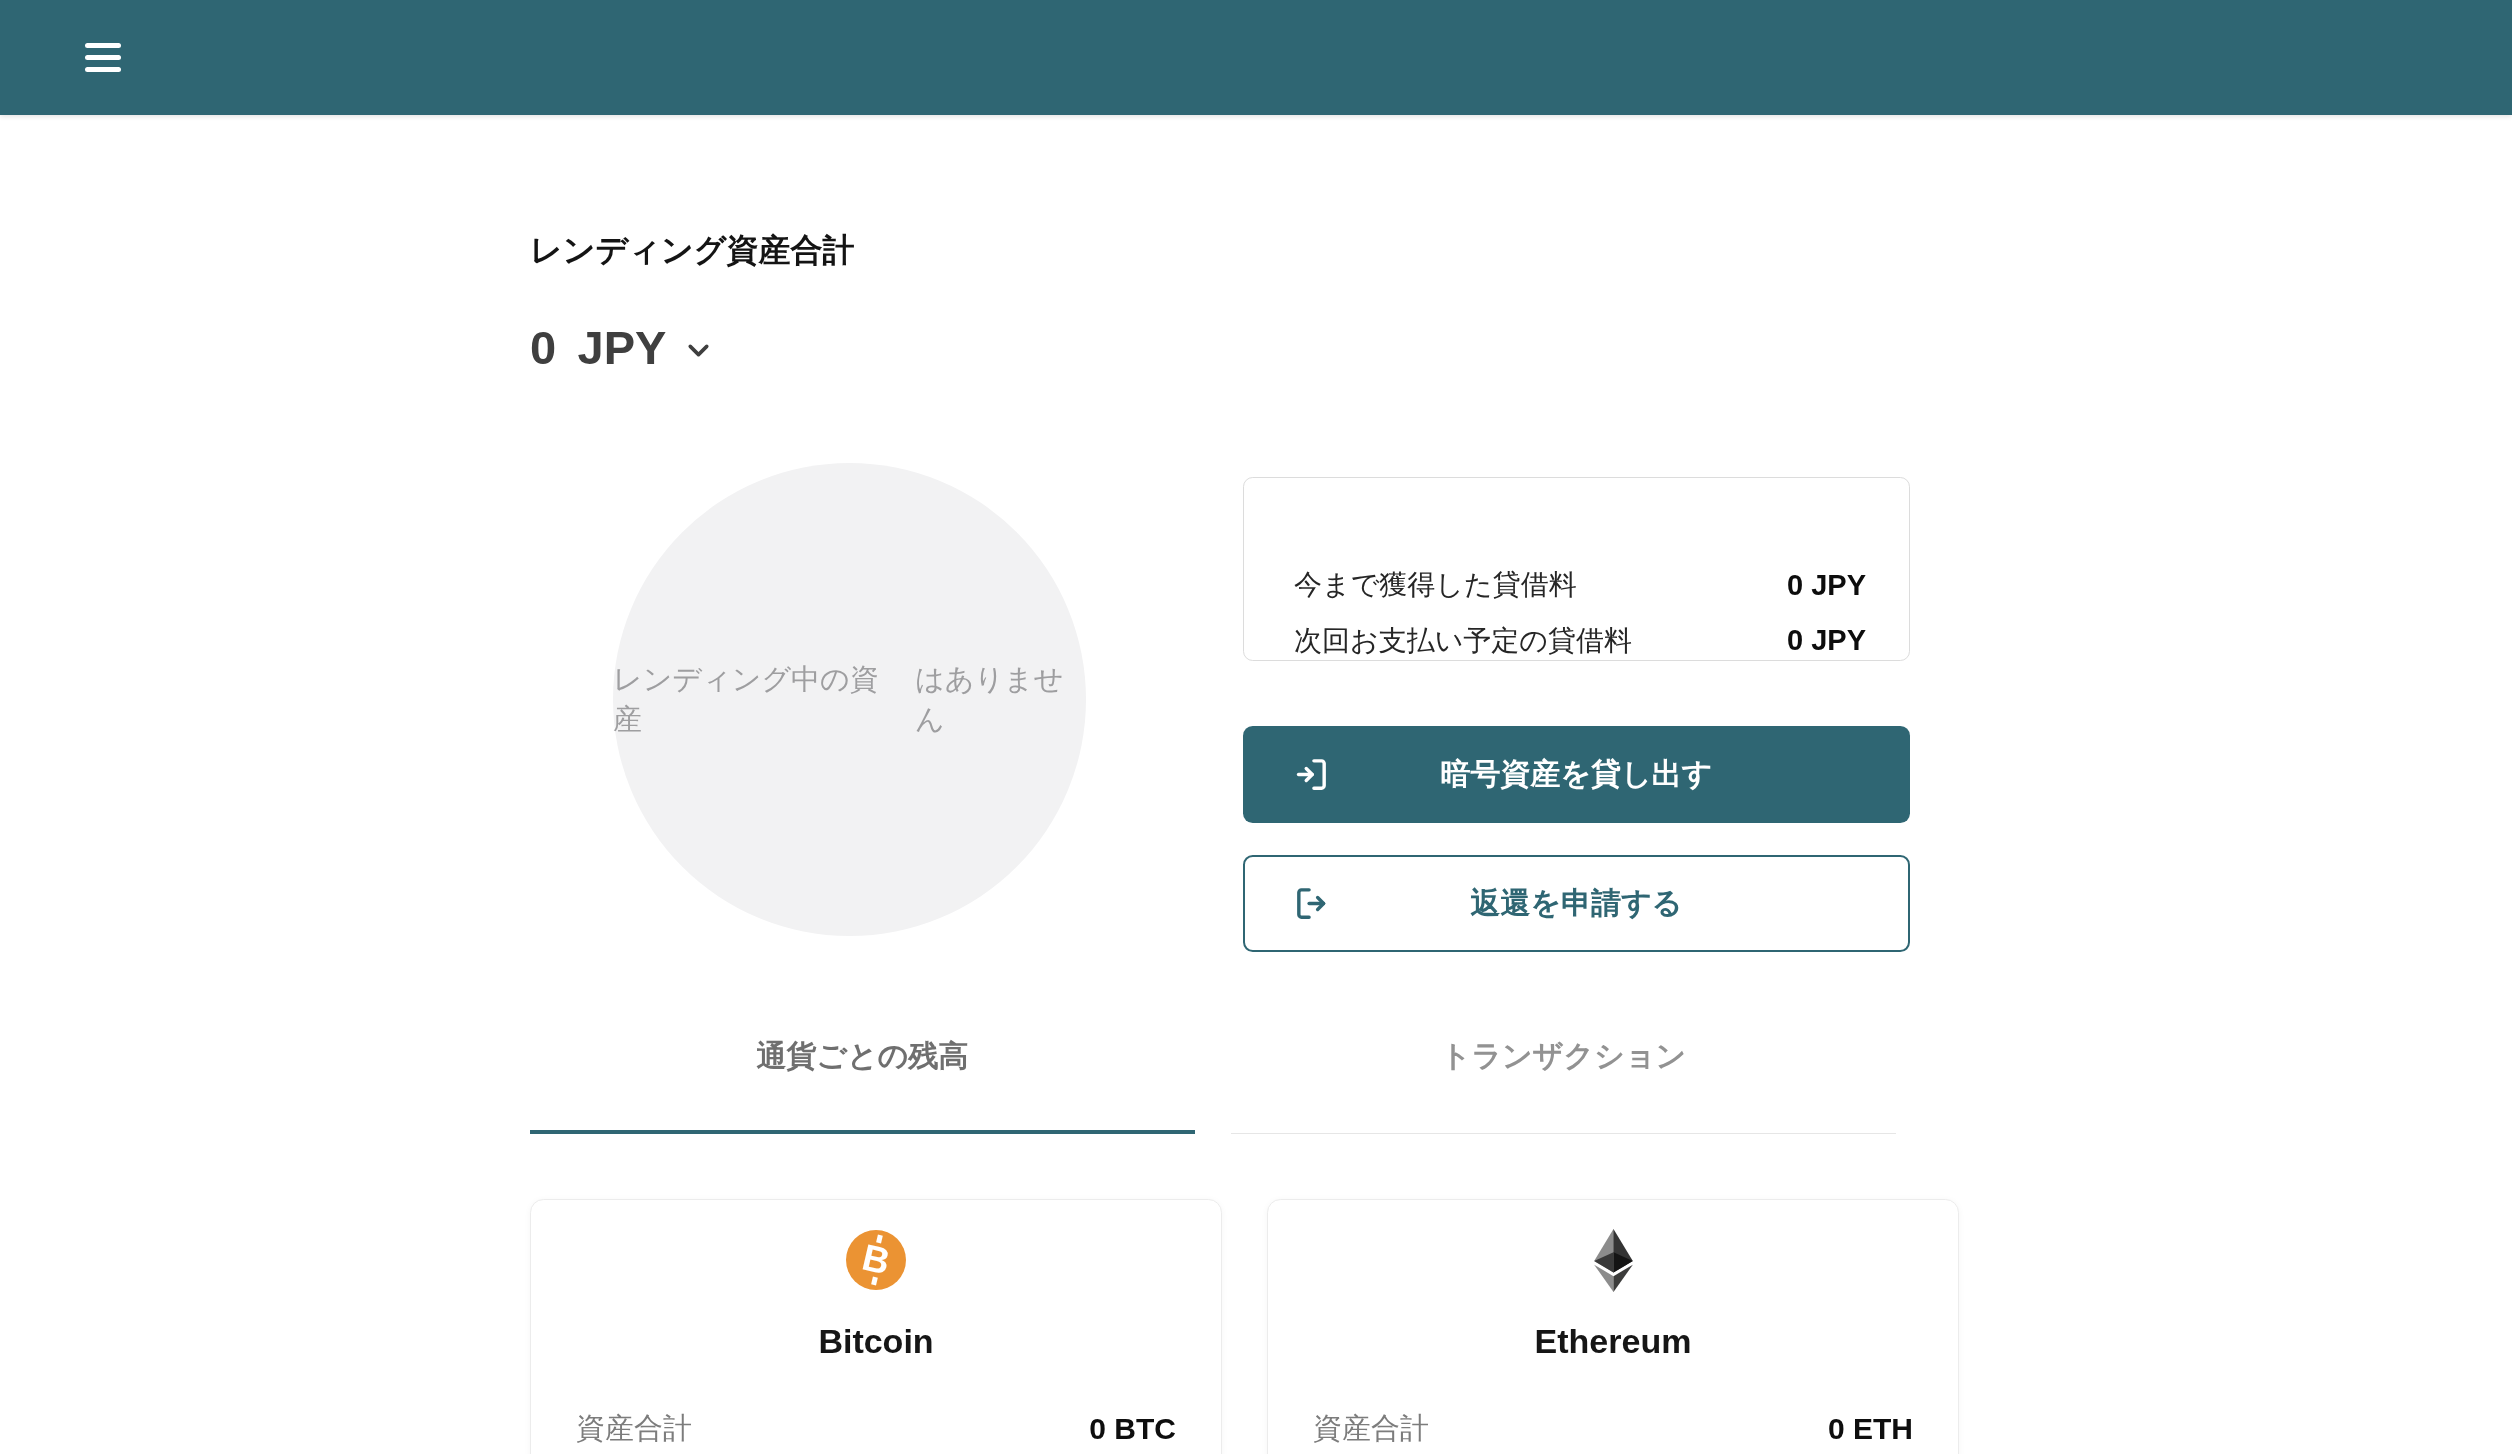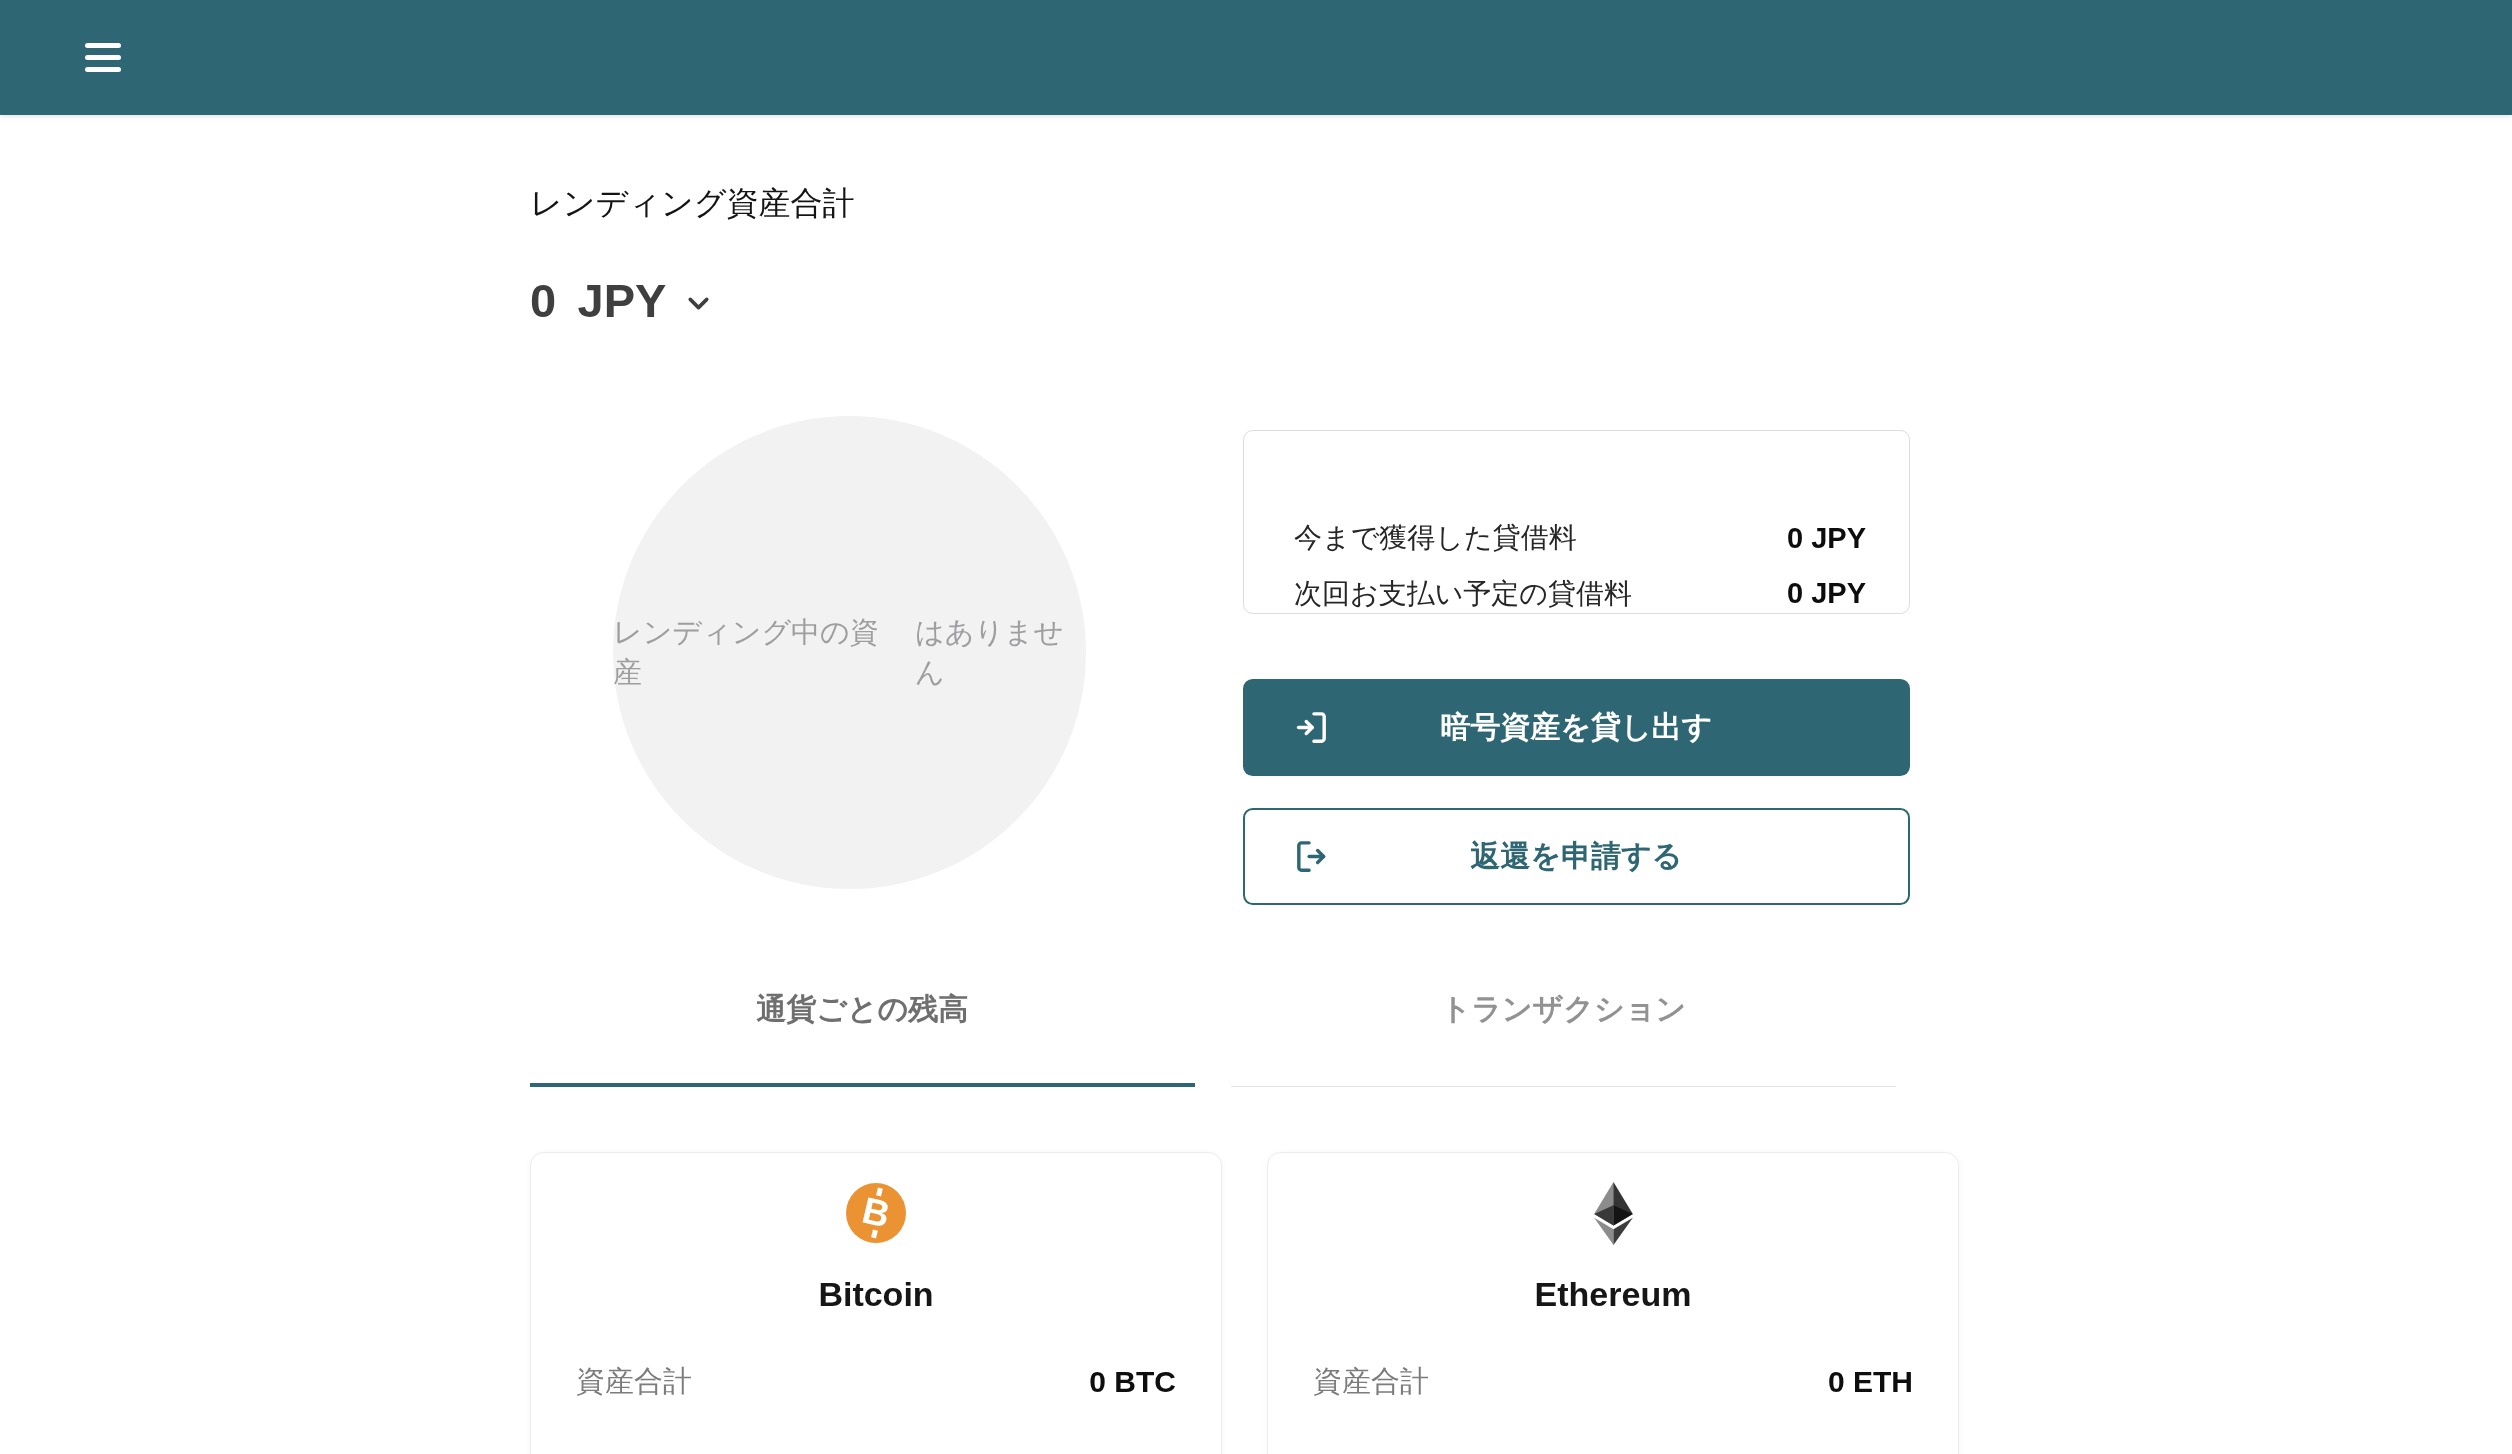--- a/index.html
+++ b/index.html
@@ -13,21 +13,21 @@
   .brand { display:flex; align-items:center; }
   .logo-mark { width:89px; height:72px; flex:0 0 auto; }
   .brand-name { color:#ffffff; font-size:45px; font-weight:bold; letter-spacing:1px; margin-left:23px; }
   .brand-badge { margin-left:27px; background:#ffffff; color:#2F6673; font-weight:bold;
                  font-size:33px; line-height:1; padding:14.6px 23px 13.6px; border-radius:9.7px; }
   .hamburger { background:none; border:none; cursor:pointer; display:flex; flex-direction:column; gap:6.8px; }
   .hamburger span { display:block; width:36px; height:4.9px; border-radius:2.9px; background:#ffffff; }
 
   
   .main { padding-left:530px; }
-  .summary-title { margin-top:67px; font-size:32px; font-weight:normal; color:#141414; }
+  .summary-title { margin-top:114px; font-size:32px; font-weight:bold; color:#141414; }
   .total-row { margin-top:47px; display:flex; align-items:center; cursor:pointer; width:max-content; }
   .total-value { font-size:47px; font-weight:bold; color:#3f3f3f; }
   .total-unit  { font-size:47px; font-weight:bold; color:#3f3f3f; margin-left:21.4px; }
   .chevron-down { margin-left:15.5px; margin-top:5.8px; }
 
   .top-section { display:flex; margin-top:88px; width:1380px; }
   .donut-col { width:713px; }
   .donut { width:473px; height:473px; margin-left:83px; border-radius:50%; background:#F2F2F3;
            display:flex; flex-direction:row; align-items:center; justify-content:center;
            gap:19px; }

